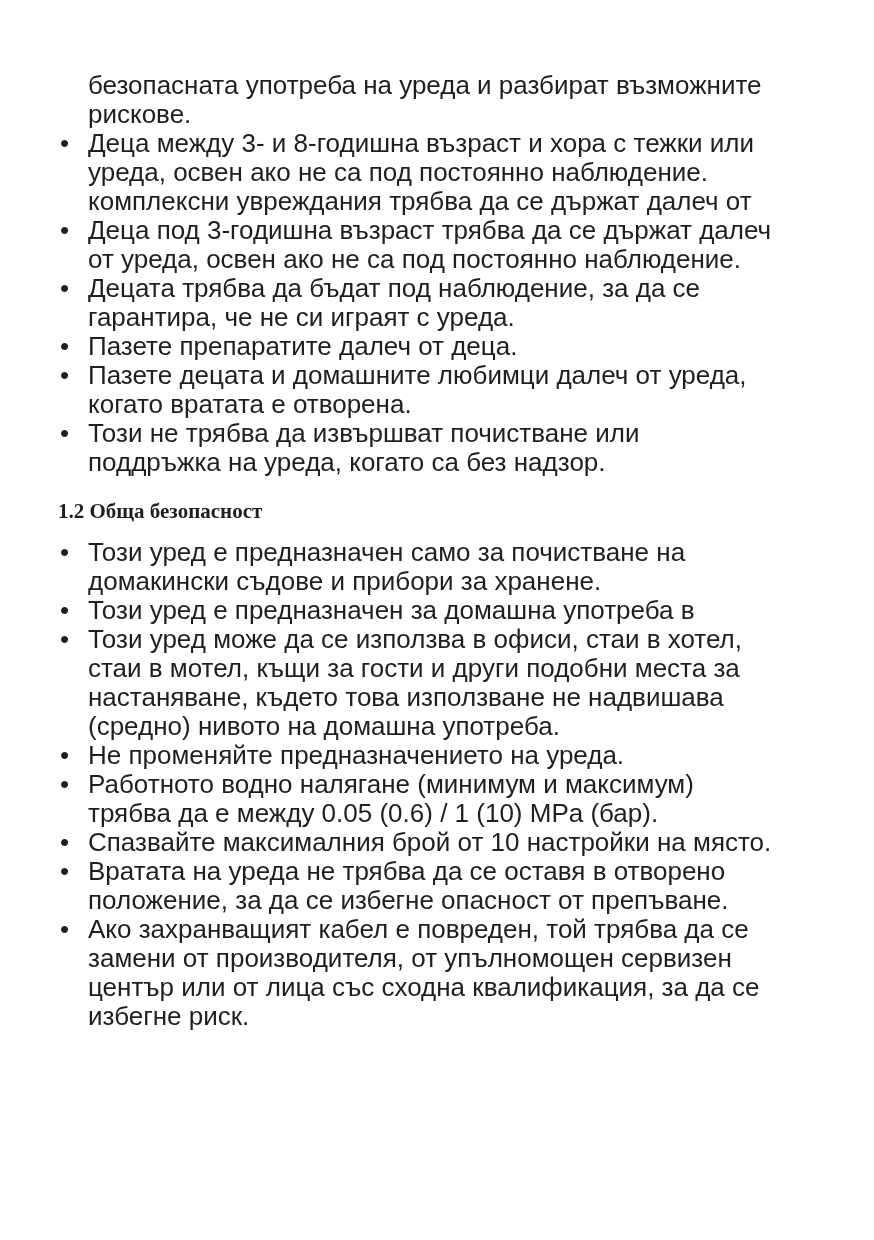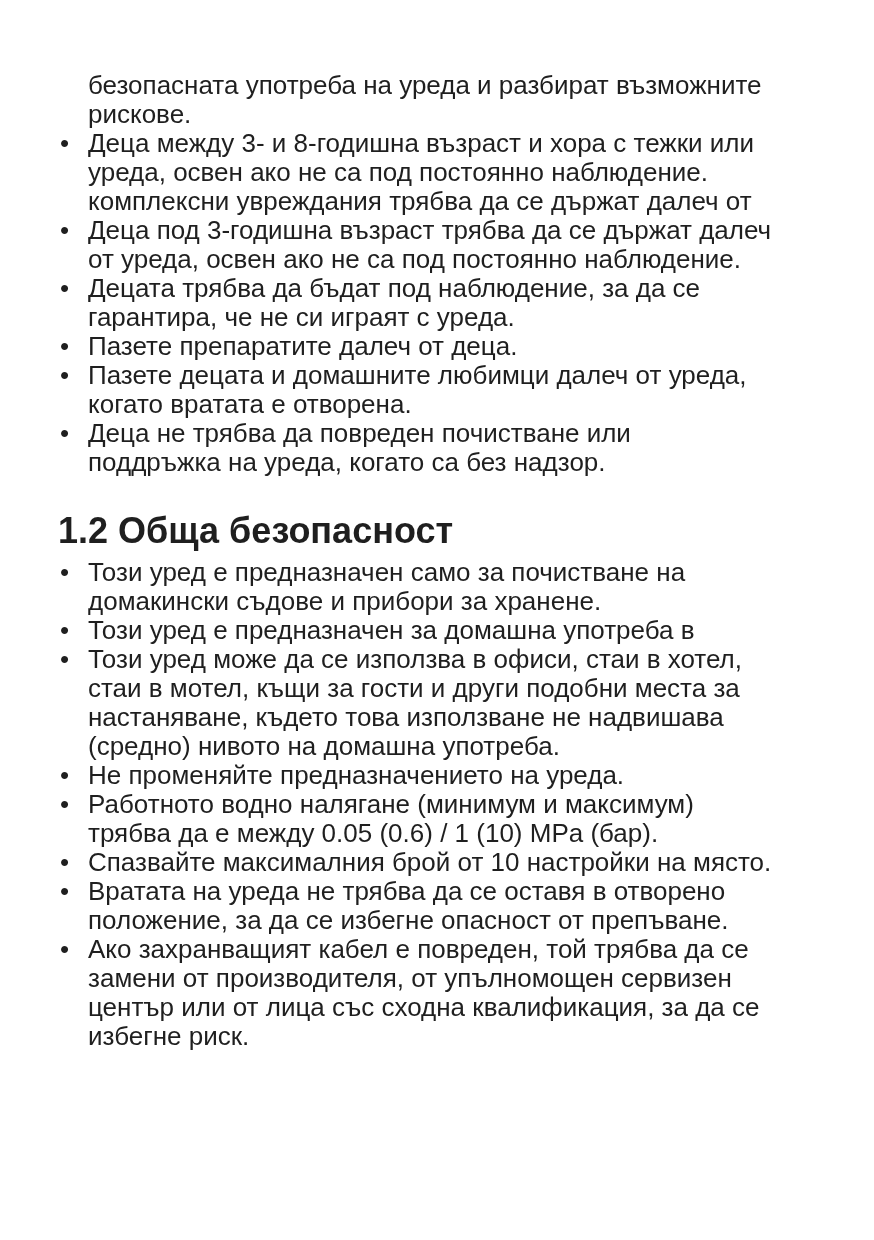--- a/index.html
+++ b/index.html
@@ -26,25 +26,26 @@
   .hang { padding-left: 30px; }
   .item { position: relative; padding-left: 30px; }
   .bullet {
     position: absolute;
     left: 2px;
     top: 0;
     font-size: 26px;
     line-height: 29px;
   }
   .heading {
-    font-size: 36px;
+    font-size: 21px;
     line-height: 36px;
     font-weight: bold;
-    margin: 36px 0 9px 0;
+    margin: 16px 0 9px 0;
     white-space: nowrap;
+    font-family: Liberation Serif, serif;
   }
   .footer {
     position: absolute;
     top: 1189px;
     right: 76px;
     font-size: 17px;
     line-height: 26px;
     font-weight: normal;
     white-space: nowrap;
   }
@@ -99,21 +100,21 @@
         <span class="bullet">•</span>
         <div>
           <div class="line">Пазете децата и домашните любимци далеч от уреда,</div>
           <div class="line">когато вратата е отворена.</div>
         </div>
       </div>
 
       <div class="item">
         <span class="bullet">•</span>
         <div>
-          <div class="line">Деца не трябва да повреден почистване или</div>
+          <div class="line">Този не трябва да извършват почистване или</div>
           <div class="line">поддръжка на уреда, когато са без надзор.</div>
         </div>
       </div>
 
     </div>
 
     <div class="heading">1.2 Обща безопасност</div>
 
     <div>
 

